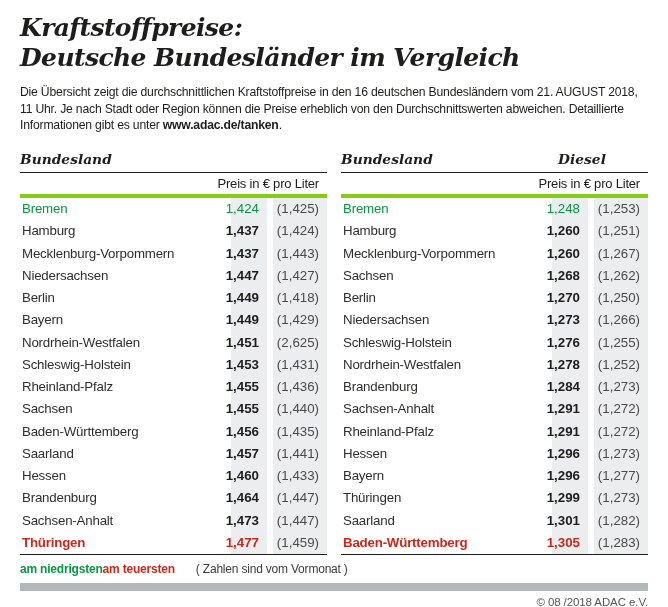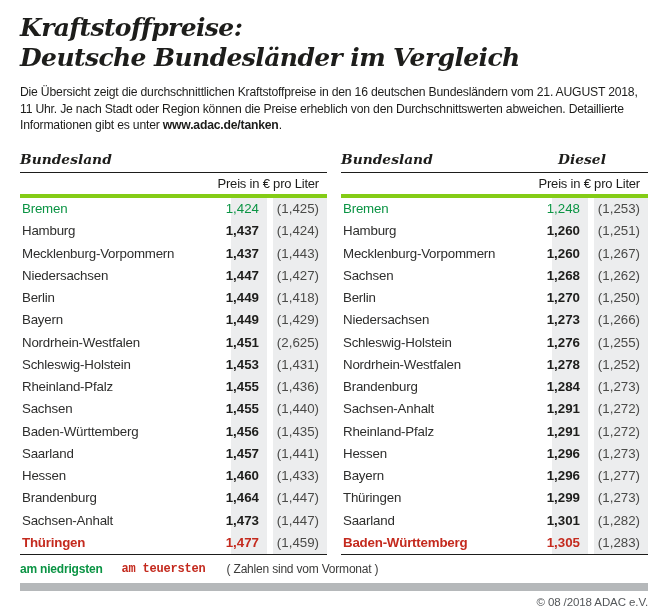--- a/index.html
+++ b/index.html
@@ -70,21 +70,21 @@
   .row .prev  { width: 54px; color: #4a4a48; }
 
   .row.lowest .state, .row.lowest .price { color: var(--green); font-weight: normal; }
   .row.highest .state, .row.highest .price { color: var(--red); font-weight: bold; }
 
   .legend {
     display: flex; align-items: center;
     margin-top: 7px; font-size: 12px; letter-spacing: -0.2px;
   }
   .legend .low  { color: var(--green); font-weight: bold; }
-  .legend .high { color: var(--red);   font-weight: bold; margin-left: 19px; font-family: Liberation Mono, monospace; }
+  .legend .high { color: var(--red);   font-weight: bold; margin-left: 0; }
   .legend .note { color: #3c3c3b; margin-left: 21px; }
 
   .footer-bar { height: 8px; background: var(--barcolor); margin-top: 7px; }
   .copyright {
     margin-top: 5px; text-align: right;
     font-size: 11.5px; color: #54575a; letter-spacing: -0.1px;
   }
 </style>
 </head>
 <body>

